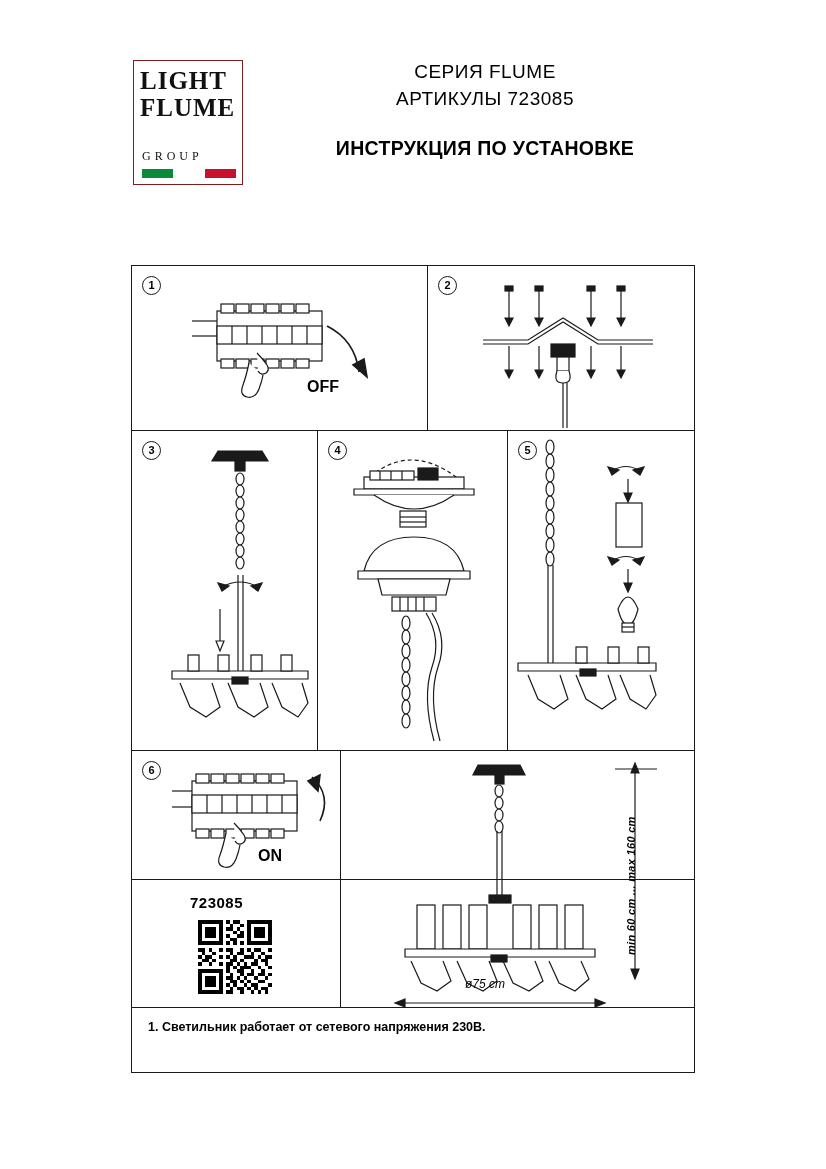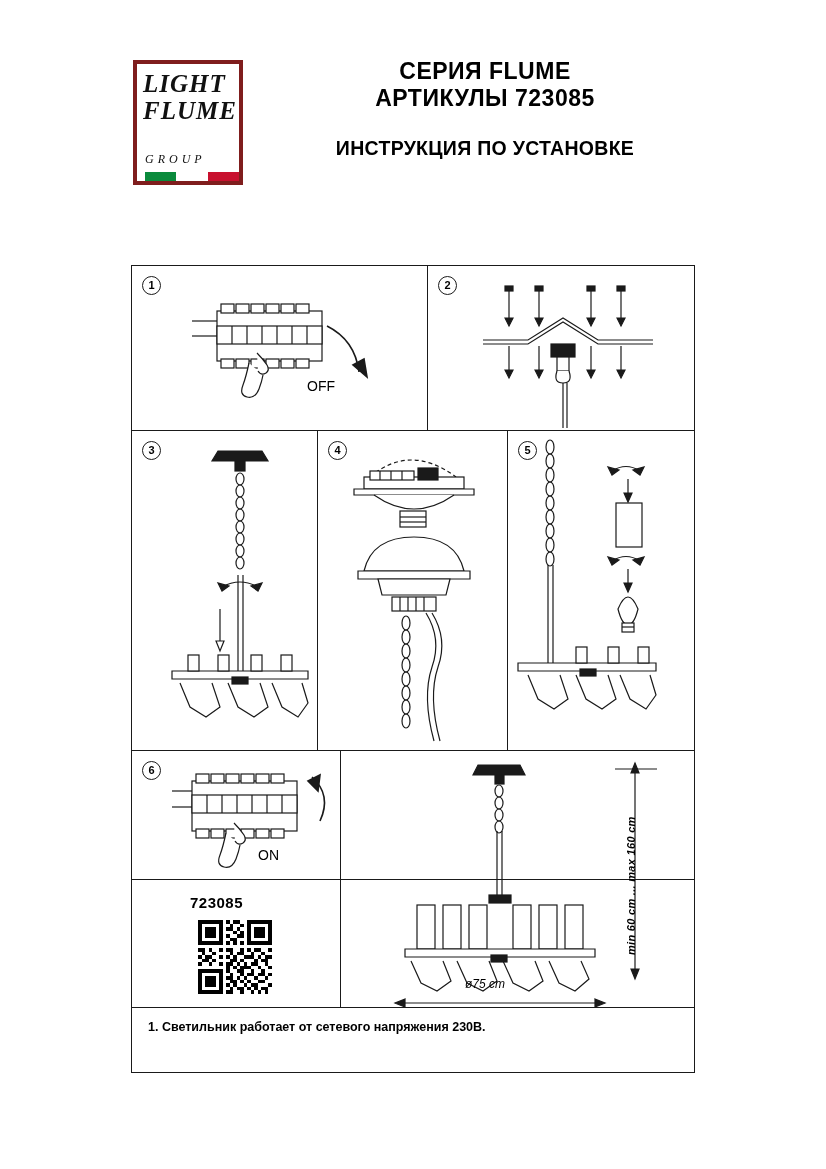--- a/index.html
+++ b/index.html
@@ -18,23 +18,22 @@
   .header {
     position: absolute;
     left: 0; top: 0;
     width: 826px;
     height: 232px;
   }
   .logo-box {
     position: absolute;
     left: 133px; top: 60px;
     width: 110px; height: 125px;
-    border: 4px solid #7f1d1d;
+    border: 1px solid #7f1d1d;
     background: #fff;
-    font-style: italic;
   }
   .logo-text {
     position: absolute;
     left: 6px; top: 6px;
     font-family: "Liberation Serif", serif;
     font-weight: bold;
     font-size: 25px;
     line-height: 27px;
     letter-spacing: 1px;
     color: #111;
@@ -55,22 +54,22 @@
   }
   .logo-flag div { flex: 1 1 auto; height: 100%; }
 
   .title-block {
     position: absolute;
     left: 260px; top: 58px;
     width: 450px;
     text-align: center;
   }
   .series-line {
-    font-size: 23px;
-    font-weight: bold;
+    font-size: 19px;
+    font-weight: normal;
     letter-spacing: 0.5px;
     line-height: 27px;
   }
   .instr-line {
     margin-top: 22px;
     font-size: 19.5px;
     font-weight: bold;
     line-height: 29px;
     letter-spacing: 0.3px;
   }
@@ -98,22 +97,22 @@
     font-size: 11px;
     font-weight: bold;
     line-height: 17px;
     text-align: center;
     background: #fff;
     left: 10px; top: 10px;
   }
 
   .label-off, .label-on {
     position: absolute;
-    font-size: 14px;
-    font-weight: normal;
+    font-size: 16px;
+    font-weight: bold;
   }
 
   .sku-text {
     position: absolute;
     font-size: 15px;
     font-weight: bold;
     letter-spacing: 0.5px;
   }
 
   .qr {

